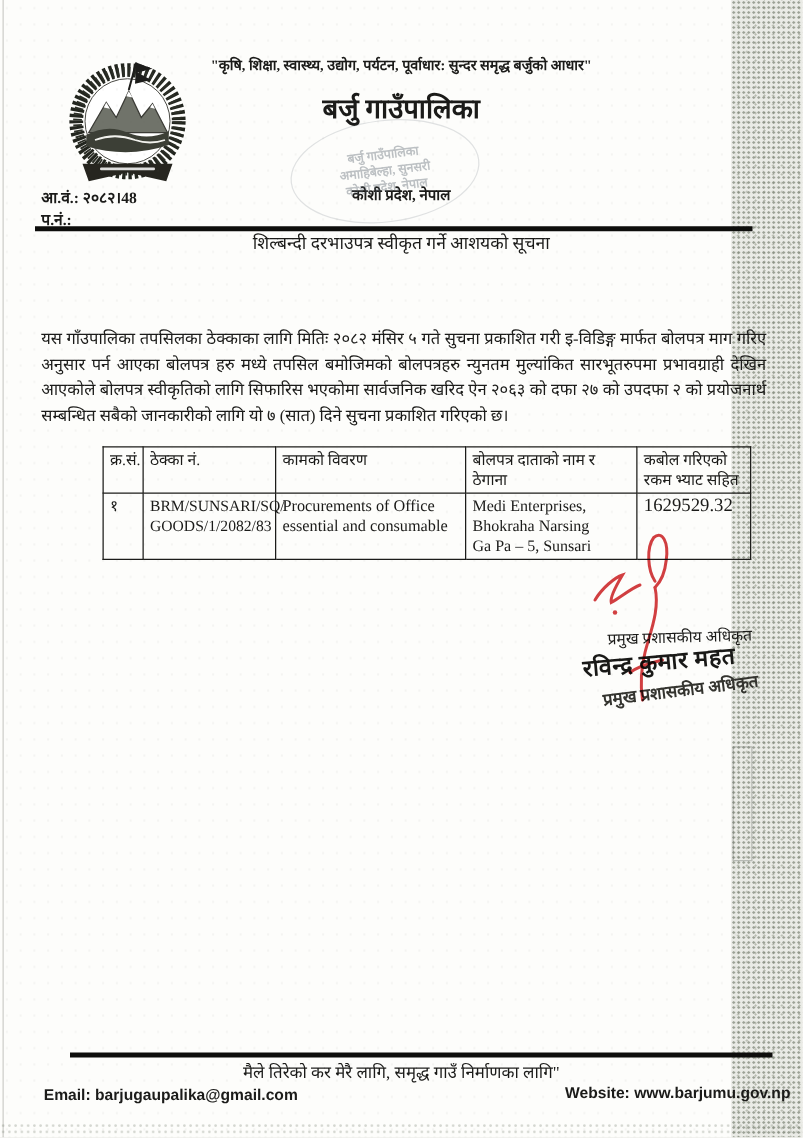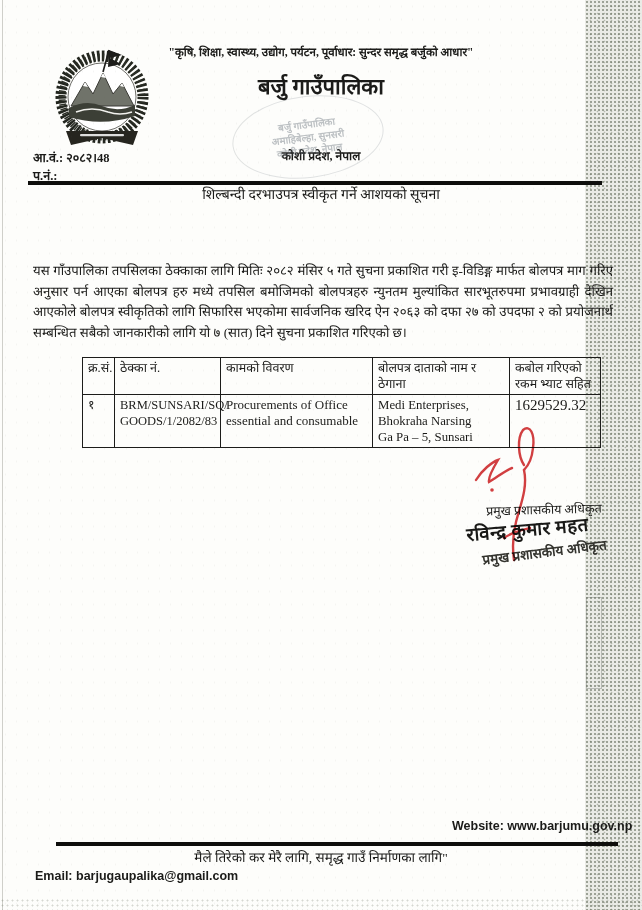--- a/index.html
+++ b/index.html
@@ -83,21 +83,21 @@
   
   .sig-svg { left:462px; top:418px; width:105px; height:150px; mix-blend-mode:multiply; z-index:5; }
   .sig-designation { left:486px; top:501px; font-size:12.5px; transform:rotate(-1.5deg); }
   .stamp-name  { left:466px; top:516px; font-size:18.5px; font-weight:bold; transform:rotate(-5deg); letter-spacing:.5px; color:#191917; }
   .stamp-title { left:482px; top:543px; font-size:13.5px; font-weight:bold; transform:rotate(-7deg); color:#34342f; }
 
   
   .footer-rule { left:56px; top:842px; width:562px; height:3.5px; background:#0e0e0c; }
   .footer-slogan { top:848px; font-size:13.5px; }
   .footer-email { left:35px; top:869px; font-size:12.5px; font-weight:bold; font-family:"Liberation Sans","DejaVu Sans",sans-serif; }
-  .footer-web   { left:452px; top:819px; font-size:12.5px; font-weight:bold; font-family:"Liberation Sans","DejaVu Sans",sans-serif; }
+  .footer-web   { left:452px; top:867px; font-size:12.5px; font-weight:bold; font-family:"Liberation Sans","DejaVu Sans",sans-serif; }
 </style>
 </head>
 <body>
 
 <div class="page">
 
   <div class="abs edge-line"></div>
   <div class="abs noise-band"></div>
   <div class="abs artifact-box"></div>
   <div class="abs noise-bottom"></div>

